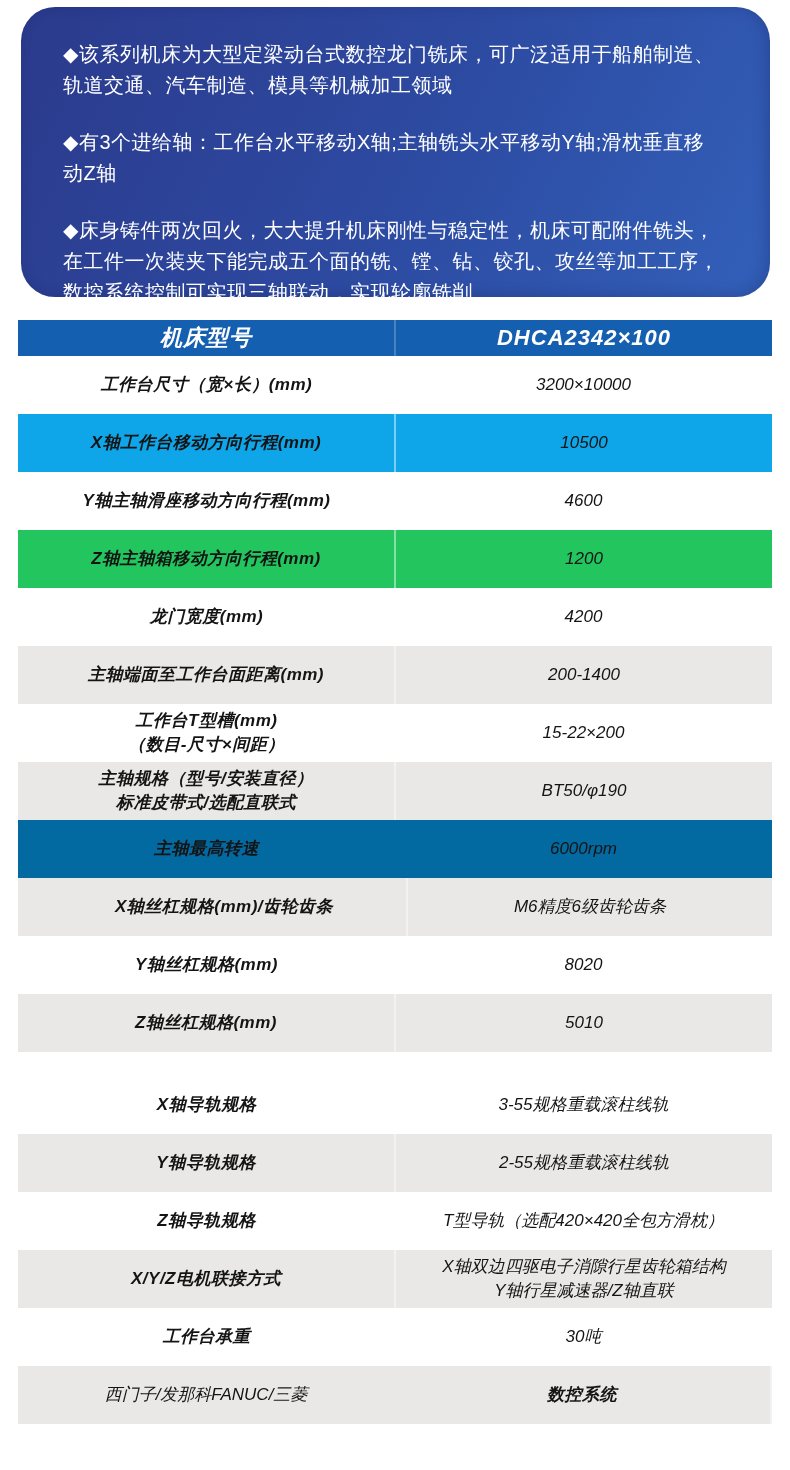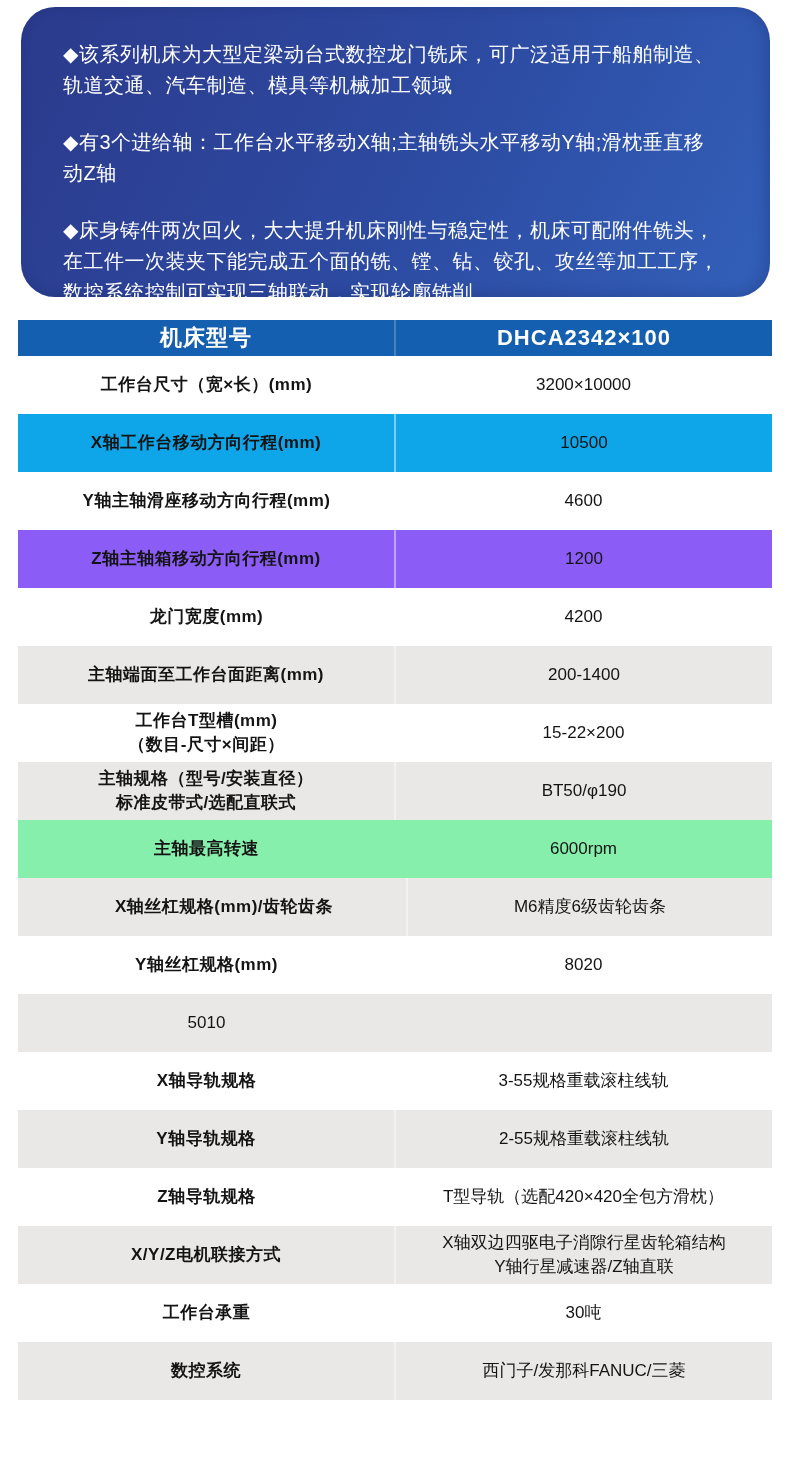--- a/index.html
+++ b/index.html
@@ -40,20 +40,21 @@
   .intro-box p:last-child { margin-bottom: 4px; }
   
   .spec-table {
     position: absolute;
     left: 18px;
     top: 320px;
     width: 754px;
     height: 1028px;
     display: flex;
     flex-direction: column;
+    font-style: italic;
   }
   .thead {
     flex: 0 0 36px;
     display: flex;
     color: #ffffff;
   }
   .thead .th {
     width: 50%;
     display: flex;
     align-items: center;
@@ -109,21 +110,21 @@
           <div class="td value">3200×10000</div>
         </div>
         <div class="tr gray" style="background: #0ea5e9;">
           <div class="td label">X轴工作台移动方向行程(mm)</div>
           <div class="td value">10500</div>
         </div>
         <div class="tr white" style="background: rgb(255, 255, 255);">
           <div class="td label">Y轴主轴滑座移动方向行程(mm)</div>
           <div class="td value">4600</div>
         </div>
-        <div class="tr gray" style="background: #8b5cf6;">
+        <div class="tr gray" style="background: #22c55e;">
           <div class="td label">Z轴主轴箱移动方向行程(mm)</div>
           <div class="td value">1200</div>
         </div>
         <div class="tr white" style="background: rgb(255, 255, 255);">
           <div class="td label">龙门宽度(mm)</div>
           <div class="td value">4200</div>
         </div>
         <div class="tr gray" style="background: rgb(233, 232, 231);">
           <div class="td label">主轴端面至工作台面距离(mm)</div>
           <div class="td value">200-1400</div>
@@ -131,36 +132,37 @@
         <div class="tr white" style="background: rgb(255, 255, 255);">
           <div class="td label">工作台T型槽(mm)
 （数目-尺寸×间距）</div>
           <div class="td value">15-22×200</div>
         </div>
         <div class="tr gray" style="background: rgb(233, 232, 231);">
           <div class="td label">主轴规格（型号/安装直径）
 标准皮带式/选配直联式</div>
           <div class="td value">BT50/φ190</div>
         </div>
-        <div class="tr white" style="background: #86efac;">
+        <div class="tr white" style="background: #0369a1;">
           <div class="td label">主轴最高转速</div>
           <div class="td value">6000rpm</div>
         </div>
         <div class="tr gray" style="background: rgb(233, 232, 231); padding-left: 24px;">
           <div class="td label">X轴丝杠规格(mm)/齿轮齿条</div>
           <div class="td value">M6精度6级齿轮齿条</div>
         </div>
         <div class="tr white" style="background: rgb(255, 255, 255);">
           <div class="td label">Y轴丝杠规格(mm)</div>
           <div class="td value">8020</div>
         </div>
         <div class="tr gray" style="background: rgb(233, 232, 231);">
+          <div class="td label">Z轴丝杠规格(mm)</div>
           <div class="td value">5010</div>
         </div>
-        <div class="tr white" style="background: rgb(255, 255, 255);">
+        <div class="tr white" style="background: rgb(255, 255, 255); margin-top: 24px;">
           <div class="td label">X轴导轨规格</div>
           <div class="td value">3-55规格重载滚柱线轨</div>
         </div>
         <div class="tr gray" style="background: rgb(233, 232, 231);">
           <div class="td label">Y轴导轨规格</div>
           <div class="td value">2-55规格重载滚柱线轨</div>
         </div>
         <div class="tr white" style="background: rgb(255, 255, 255);">
           <div class="td label">Z轴导轨规格</div>
           <div class="td value">T型导轨（选配420×420全包方滑枕）</div>
@@ -168,19 +170,19 @@
         <div class="tr gray" style="background: rgb(233, 232, 231);">
           <div class="td label">X/Y/Z电机联接方式</div>
           <div class="td value">X轴双边四驱电子消隙行星齿轮箱结构
 Y轴行星减速器/Z轴直联</div>
         </div>
         <div class="tr white" style="background: rgb(255, 255, 255);">
           <div class="td label">工作台承重</div>
           <div class="td value">30吨</div>
         </div>
         <div class="tr gray" style="background: rgb(233, 232, 231);">
+          <div class="td value">西门子/发那科FANUC/三菱</div>
           <div class="td label">数控系统</div>
-          <div class="td value">西门子/发那科FANUC/三菱</div>
         </div>
       </div>
   </div>
 
 </div>
 
 </body></html>

